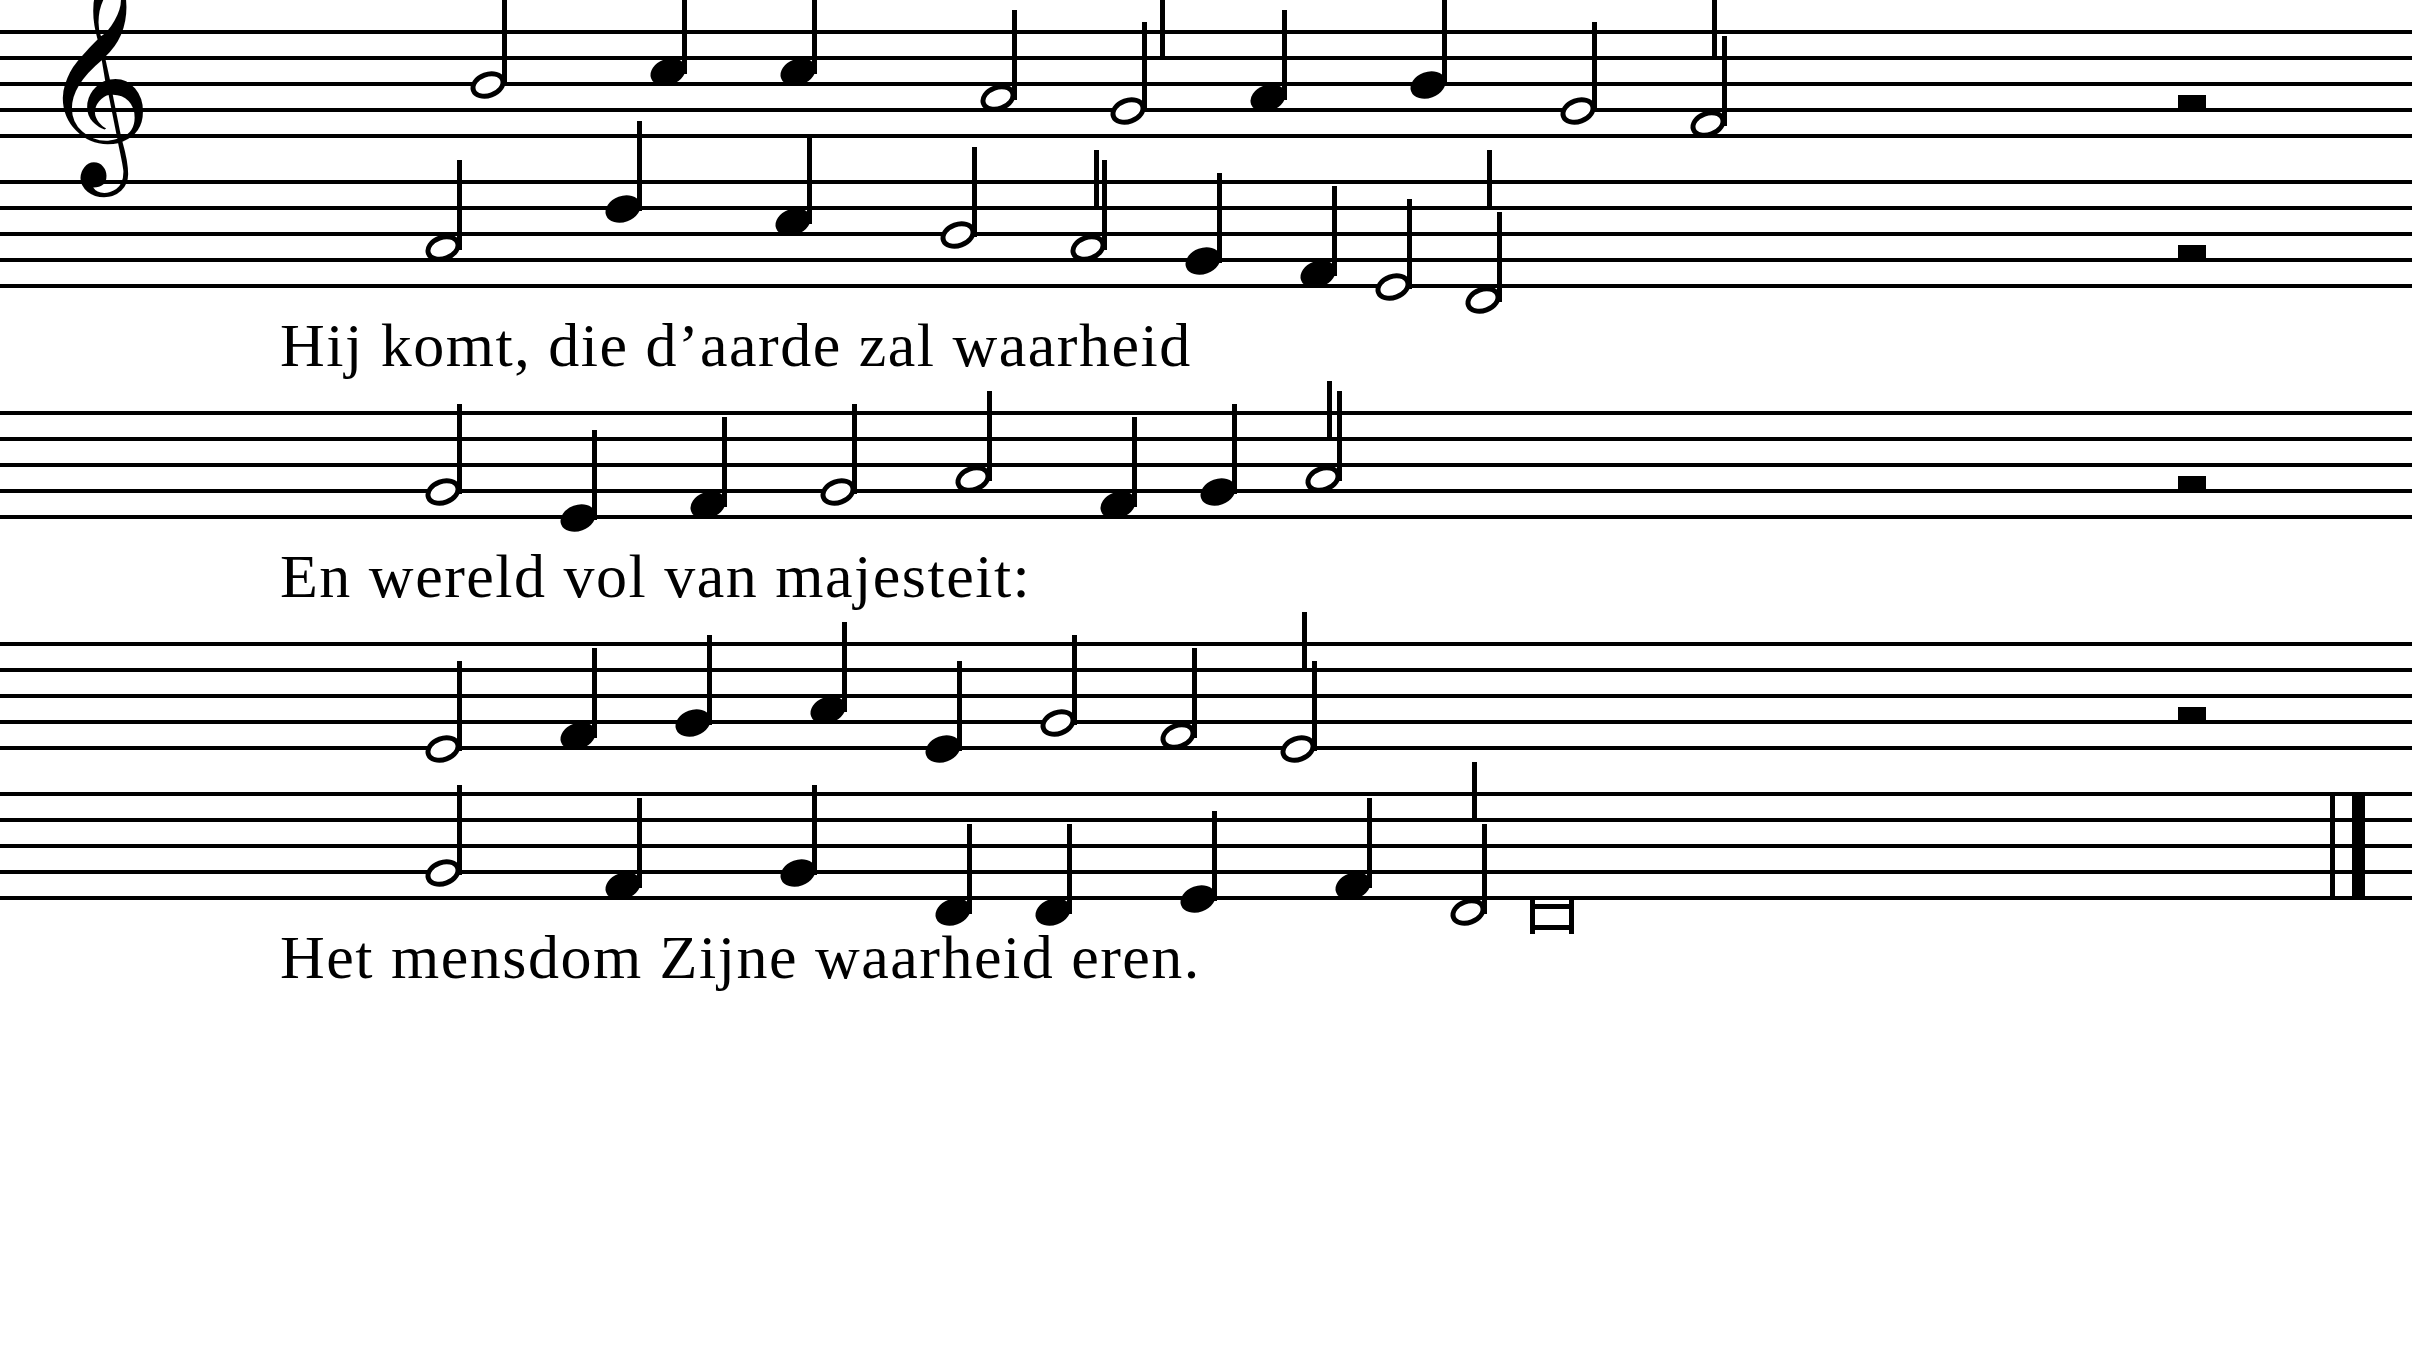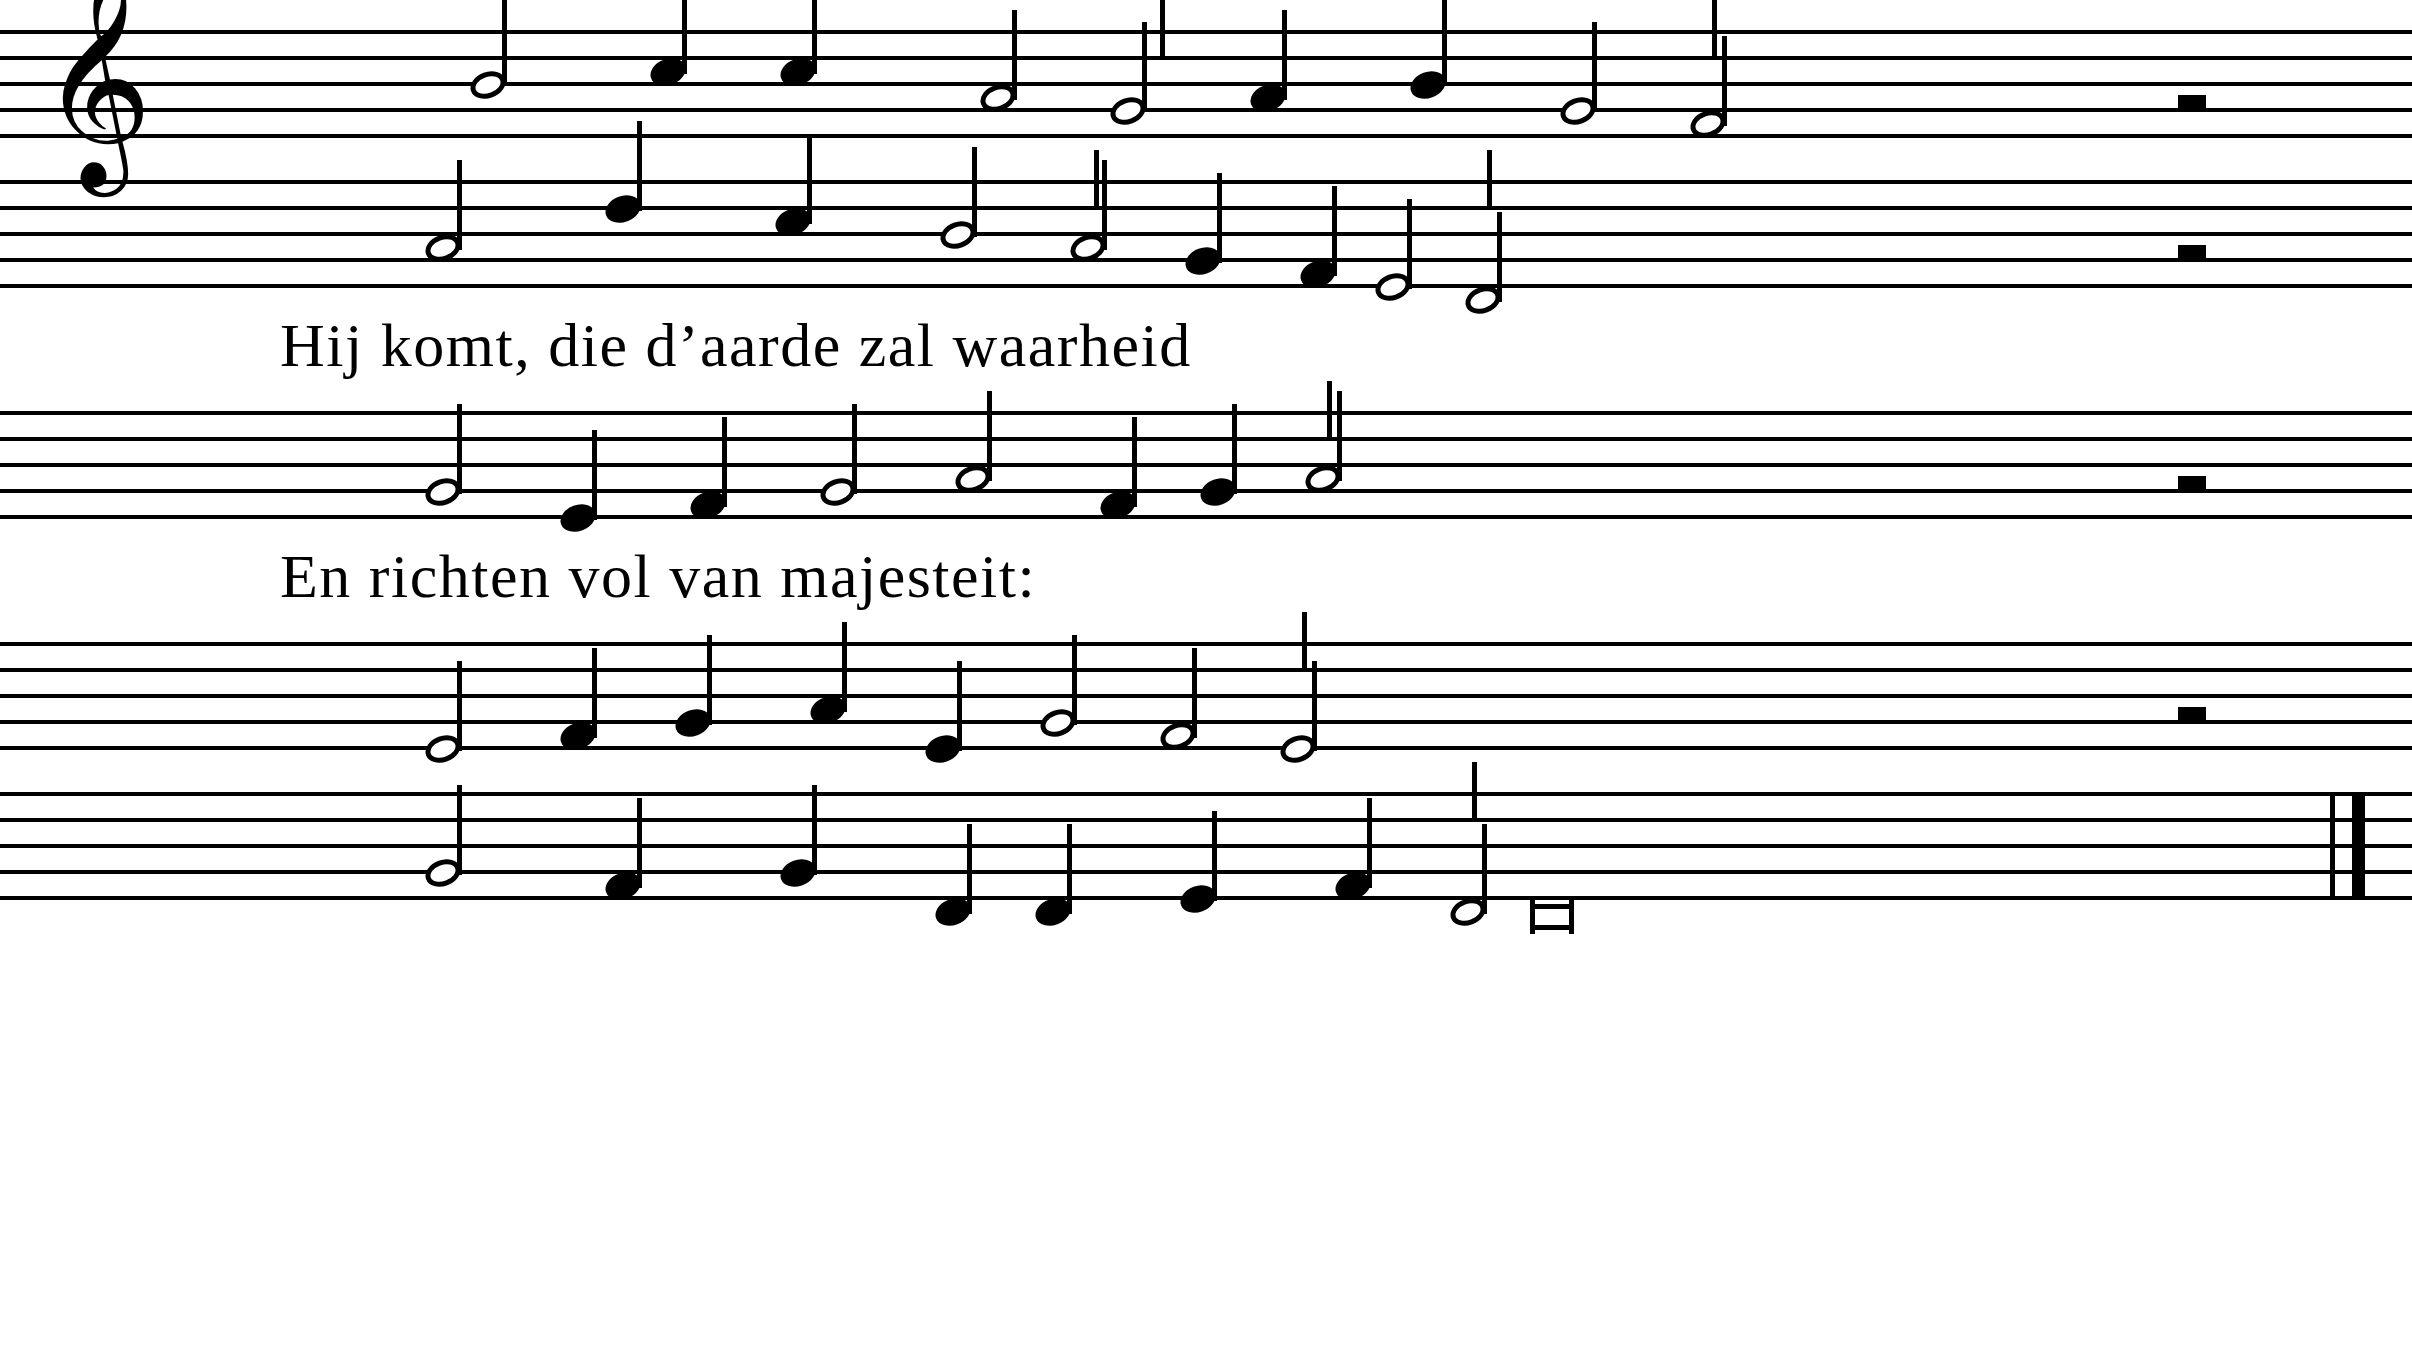--- a/index.html
+++ b/index.html
@@ -238,21 +238,21 @@
       <div class="note filled" style="left:560px;  top:124px;"></div>
       <div class="note filled" style="left:690px;  top:111px;"></div>
       <div class="note hollow" style="left:820px;  top:98px;"></div>
       <div class="note hollow" style="left:955px;  top:85px;"></div>
       <div class="note filled" style="left:1100px; top:111px;"></div>
       <div class="note filled" style="left:1200px; top:98px;"></div>
       <div class="note hollow" style="left:1305px; top:85px;"></div>
 
       <div class="rest" style="left:2178px; top:95px;"></div>
     </div>
-    <div class="lyric">En richten vol van majesteit:</div>
+    <div class="lyric">En wereld vol van majesteit:</div>
   </div>
 
   <div class="system">
     <div class="staff">
       <div class="lines">
         <div class="ln l1"></div>
           <div class="ln l2"></div>
           <div class="ln l3"></div>
         <div class="ln l4"></div>
           <div class="ln l5"></div>
@@ -310,15 +310,16 @@
       <div class="note filled" style="left:605px;  top:111px;"></div>
       <div class="note filled" style="left:780px;  top:98px;"></div>
       <div class="note filled" style="left:935px;  top:137px;"></div>
       <div class="note filled" style="left:1035px; top:137px;"></div>
       <div class="note filled" style="left:1180px; top:124px;"></div>
       <div class="note filled" style="left:1335px; top:111px;"></div>
       <div class="note hollow" style="left:1450px; top:137px;"></div>
 
       <div class="breve" style="left:1530px; top:142px;"></div>
     </div>
+    <div class="lyric">Het mensdom Zijne waarheid eren.</div>
   </div>
 
 </div>
 
 </body></html>

